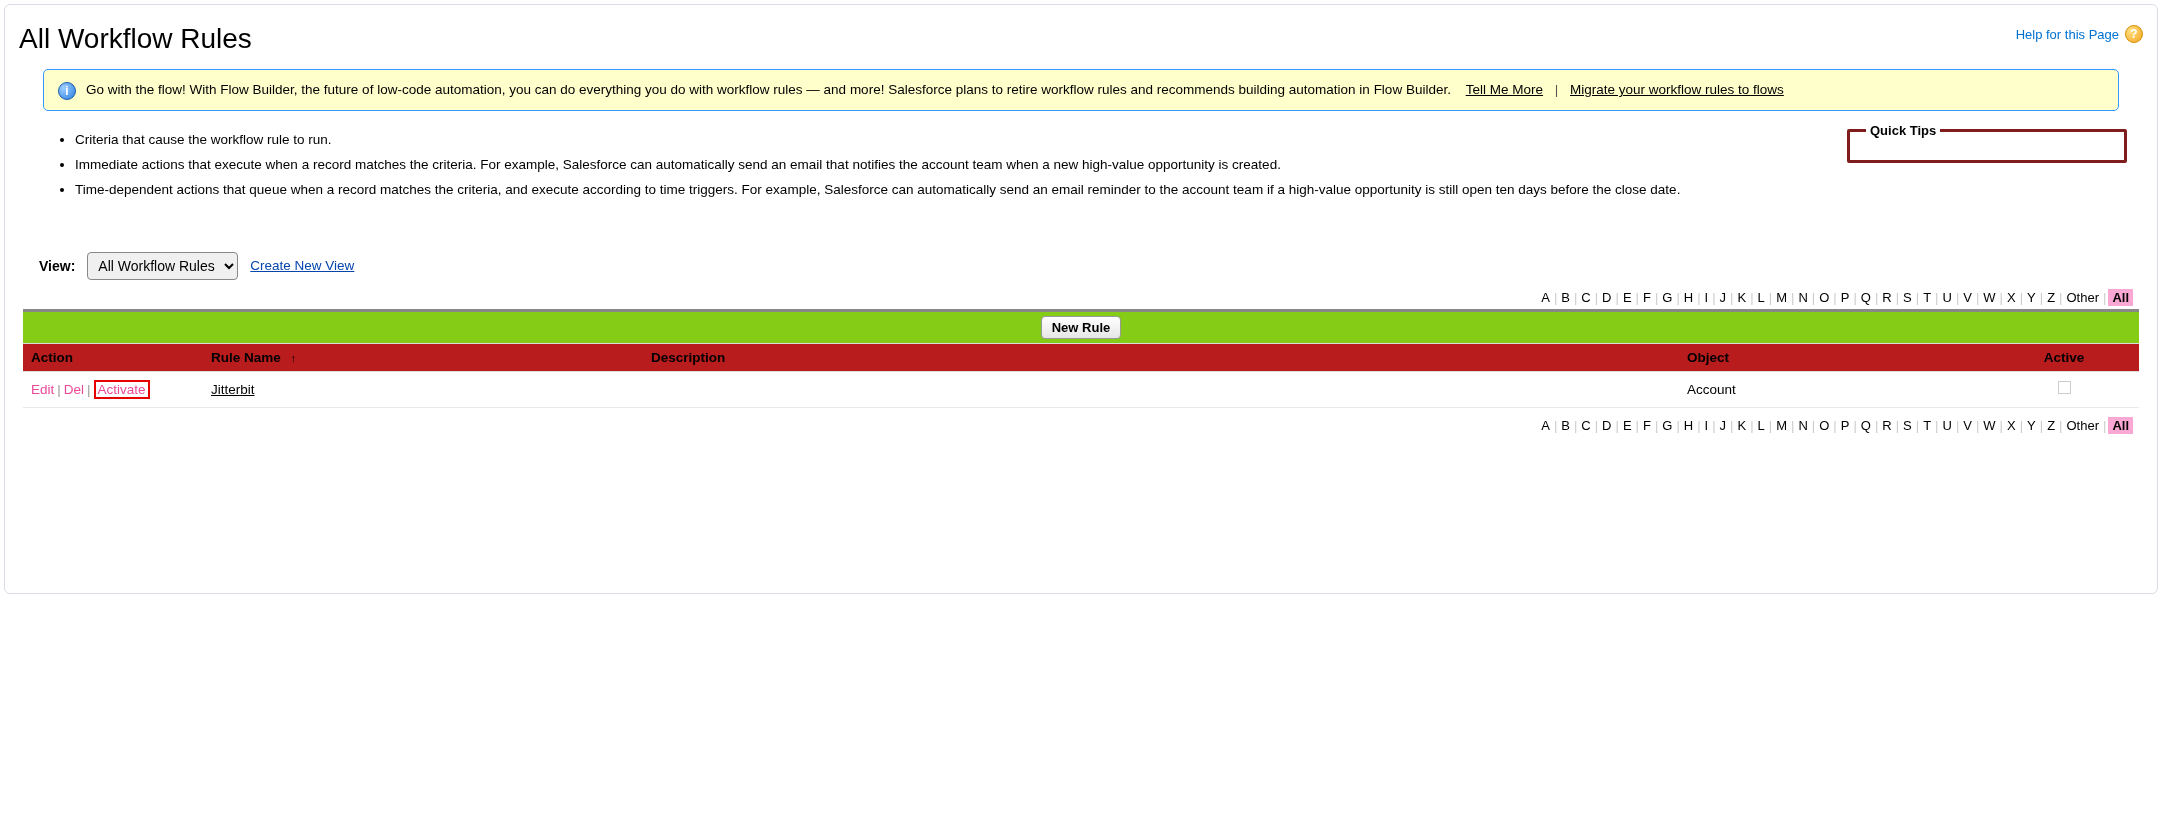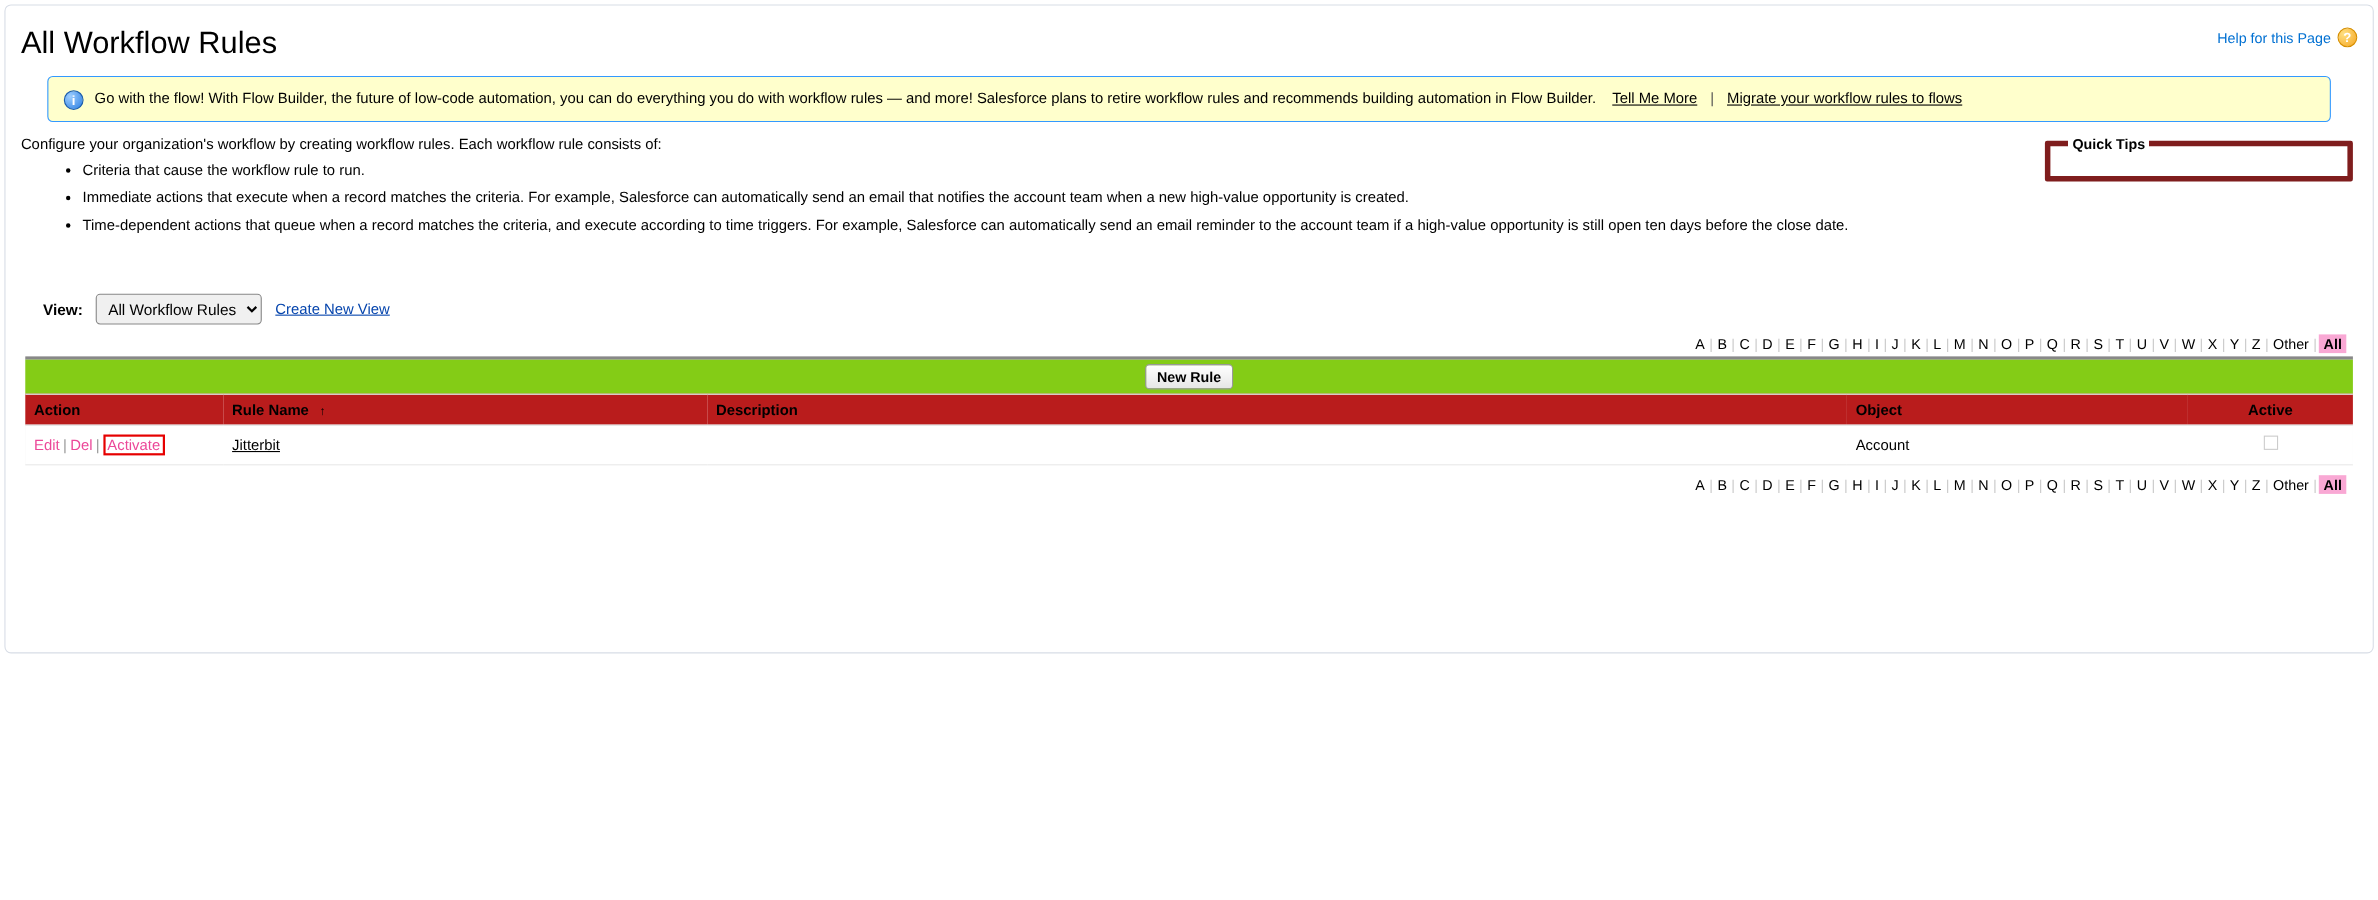--- a/index.html
+++ b/index.html
@@ -81,24 +81,24 @@
     gap: 20px;
   }
   .intro {
     flex: 1;
     font-size: 13.5px;
     margin-bottom: 10px;
   }
   .intro ul { margin: 8px 0 0 0; padding-left: 56px; }
   .intro li { margin-bottom: 6px; line-height: 1.4; }
   fieldset.quick-tips {
-    border: 5px solid #7f1d1d;
+    border: 3px solid #7f1d1d;
     border-radius: 2px;
     padding: 8px 16px 14px 16px;
-    margin: 0 4px 0 0;
+    margin: 0 16px 0 0;
     width: 280px;
     flex-shrink: 0;
   }
   fieldset.quick-tips legend {
     font-weight: bold;
     font-size: 13px;
     padding: 0 4px;
   }
   fieldset.quick-tips ul { margin: 6px 0 0 0; padding-left: 22px; }
   fieldset.quick-tips li { margin: 4px 0; }
@@ -210,21 +210,20 @@
       <span>Go with the flow! With Flow Builder, the future of low-code automation, you can do everything you do with workflow rules — and more! Salesforce plans to retire workflow rules and recommends building automation in Flow Builder.</span>
       &nbsp;&nbsp;
       <a href="#">Tell Me More</a>
       <span class="sep">|</span>
       <a href="#">Migrate your workflow rules to flows</a>
     </div>
   </div>
 
   <div class="body-flex">
     <div class="intro">
-      <div>Configure your organization's workflow by creating workflow rules. Each workflow rule consists of:</div>
       <ul>
         <li>Criteria that cause the workflow rule to run.</li>
         <li>Immediate actions that execute when a record matches the criteria. For example, Salesforce can automatically send an email that notifies the account team when a new high-value opportunity is created.</li>
         <li>Time-dependent actions that queue when a record matches the criteria, and execute according to time triggers. For example, Salesforce can automatically send an email reminder to the account team if a high-value opportunity is still open ten days before the close date.</li>
       </ul>
     </div>
     <fieldset class="quick-tips">
       <legend>Quick Tips</legend>
     </fieldset>
   </div>

